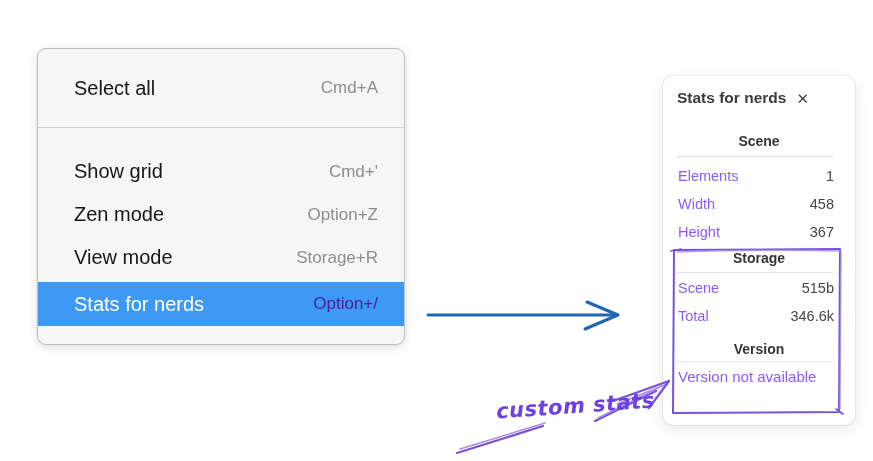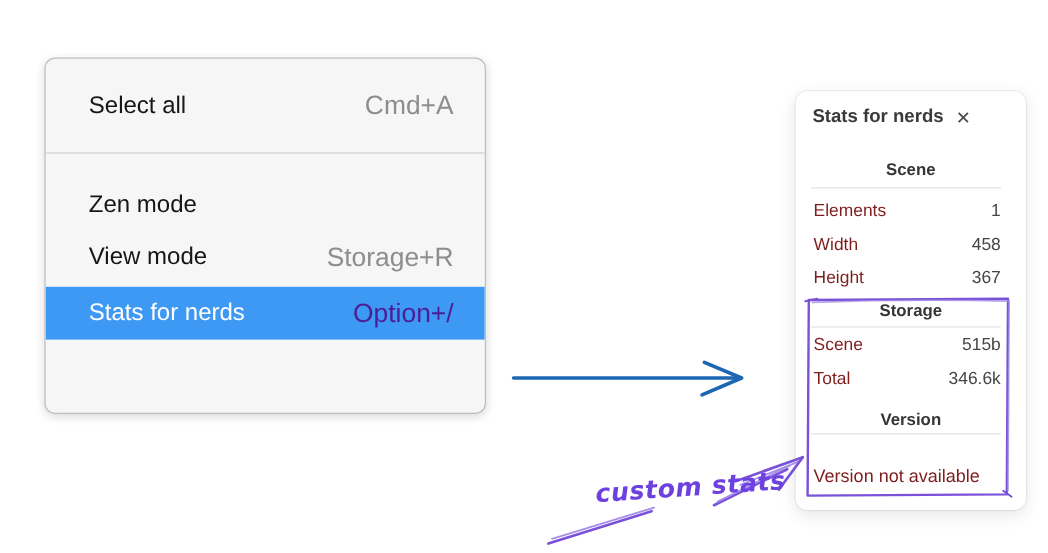--- a/index.html
+++ b/index.html
@@ -21,21 +21,21 @@
     overflow:hidden;
   }
   .menu-item {
     display:flex; align-items:center; justify-content:space-between;
     padding:0 26px 0 36px;
     font-size:20px; color:#161616;
     height:43px; flex:0 0 auto;
     cursor:default;
   }
   .menu-item.first { height:78px; }
-  .mi-shortcut { color:#8d8d8d; font-size:22px; }
+  .mi-shortcut { color:#8d8d8d; font-size:17px; }
   .menu-divider { height:1px; background:#cfcfcf; flex:0 0 auto; }
   .menu-spacer { height:22px; flex:0 0 auto; }
   .menu-item.highlighted {
     background:#3d99f4; color:#ffffff; height:44px; margin-top:3px;
   }
   .menu-item.highlighted .mi-shortcut { color:#4c1d95; }
 
   
   .stats-panel {
     position:absolute; left:663px; top:76px; width:192px; height:349px;
@@ -66,23 +66,23 @@
     height:1px; background:#e2e2e8; margin:6px 21px 0 13px;
   }
   .section-divider.d2 { margin-top:5px; }
   .section-divider.d3 { margin-top:3px; }
   .stat-rows.scene { margin-top:5px; }
   .stat-rows.storage { margin-top:1px; }
   .stat-row {
     display:flex; align-items:center; justify-content:space-between;
     height:28px; padding:0 21px 0 15px;
   }
-  .stat-label { color:#7f1d1d; }
+  .stat-label { color:#8b5cf6; }
   .stat-value { color:#454545; }
-  .stat-row.note { font-size:15px; height:28px; margin-top:16px;align-items:flex-end; }
+  .stat-row.note { font-size:15px; height:28px; margin-top:0; }
 
   
   .annotation-text {
     position:absolute; left:496px; top:394px;
     font-family:"DejaVu Sans", sans-serif;
     font-style:italic; font-weight:600; font-size:21px;
     letter-spacing:0.5px;
     color:#6d40e0;
     transform:rotate(-4deg);
     white-space:nowrap;
@@ -100,21 +100,26 @@
 <div class="canvas">
 
   <div class="menu">
     <div class="menu-item first">
       <span class="mi-label">Select all</span>
       <span class="mi-shortcut">Cmd+A</span>
     </div>
     <div class="menu-divider"></div>
     <div class="menu-spacer"></div>
     <div class="menu-item">
+      <span class="mi-label">Show grid</span>
+      <span class="mi-shortcut">Cmd+'</span>
+    </div>
+    <div class="menu-item">
       <span class="mi-label">Zen mode</span>
+      <span class="mi-shortcut">Option+Z</span>
     </div>
     <div class="menu-item">
       <span class="mi-label">View mode</span>
       <span class="mi-shortcut">Storage+R</span>
     </div>
     <div class="menu-item highlighted">
       <span class="mi-label">Stats for nerds</span>
       <span class="mi-shortcut">Option+/</span>
     </div>
   </div>

